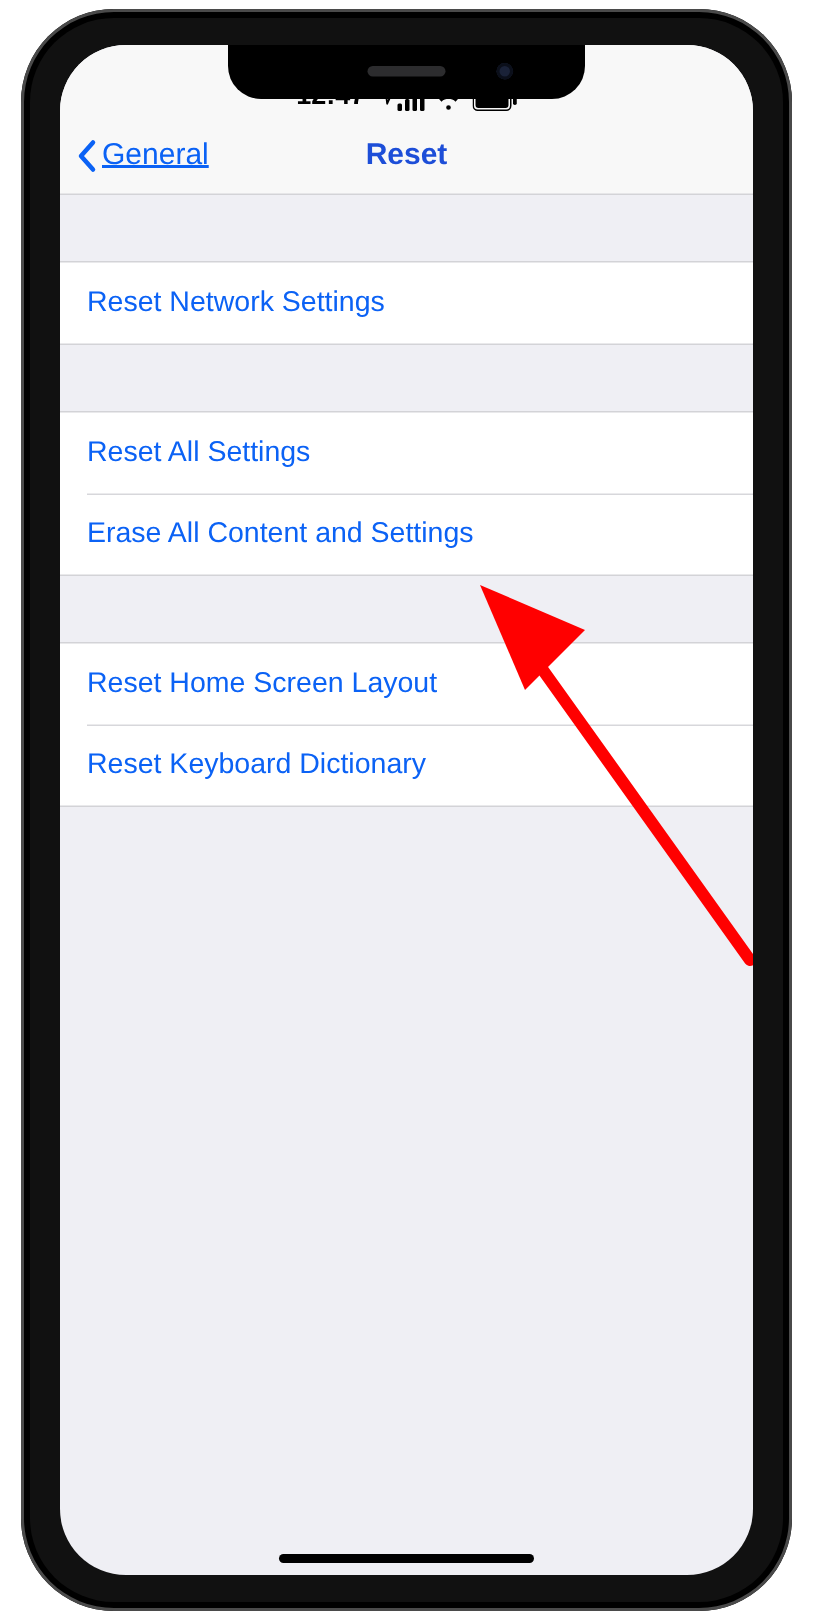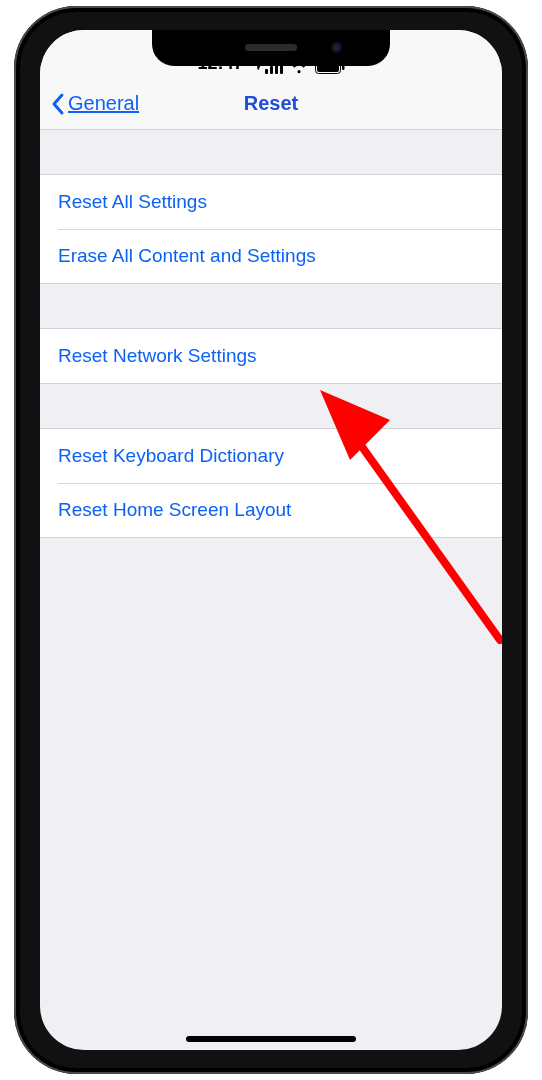--- a/index.html
+++ b/index.html
@@ -167,41 +167,41 @@
                 <path d="M12 3 L4 12 L12 21" fill="none" stroke="#0b62f5" stroke-width="3" stroke-linecap="round" stroke-linejoin="round"></path>
               </svg>
           </span>
           <span class="back-label">General</span>
         </div>
         <div class="nav-title">Reset</div>
       </div>
 
       <div class="content">
 
+        <div class="group">
+          <div class="row">
+            <span>Reset Network Settings</span>
+          </div>
+        </div>
+
         <div class="group first">
           <div class="row">
             <span>Reset All Settings</span>
           </div>
           <div class="row">
             <span>Erase All Content and Settings</span>
           </div>
         </div>
 
         <div class="group">
           <div class="row">
-            <span>Reset Network Settings</span>
-          </div>
-        </div>
-
-        <div class="group">
+            <span>Reset Home Screen Layout</span>
+          </div>
           <div class="row">
             <span>Reset Keyboard Dictionary</span>
-          </div>
-          <div class="row">
-            <span>Reset Home Screen Layout</span>
           </div>
         </div>
 
       </div>
 
       <div class="home-indicator"></div>
 
       <svg class="anno-arrow" viewBox="0 0 230 290">
         <defs></defs>
         <line x1="210" y1="280" x2="60" y2="70" stroke="#ff0000" stroke-width="8" stroke-linecap="round"></line>

